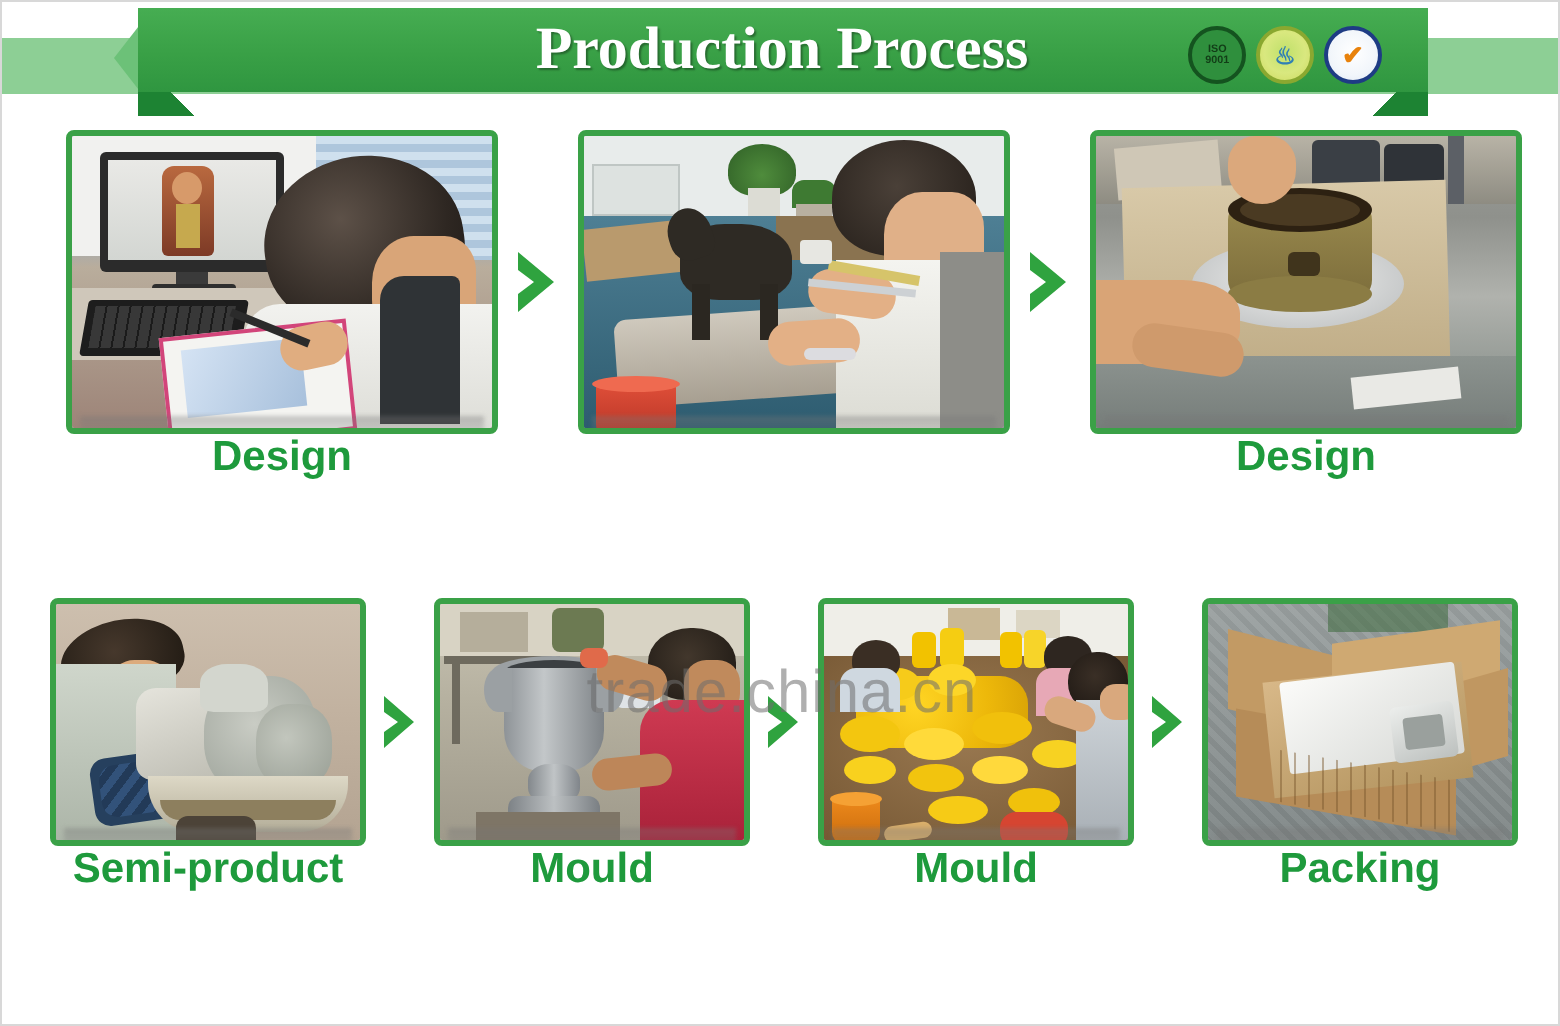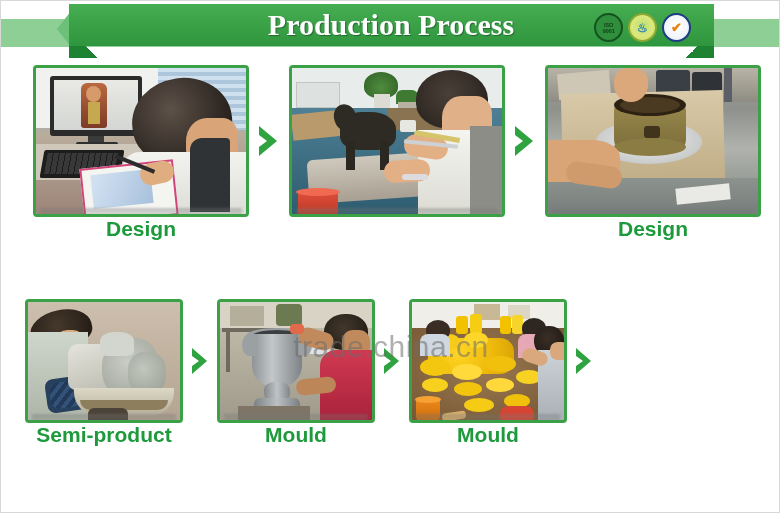--- a/index.html
+++ b/index.html
@@ -541,17 +541,41 @@
         </div>
         <div class="caption">Mould</div>
       </div>
 
       <div class="arrow" style="width:34px;height:124px;">
         <svg width="22" height="30" viewBox="0 0 22 30" aria-hidden="true">
           <path d="M3 2 L18 15 L3 28 L3 20 L10 15 L3 10 Z" fill="#2fa33f"></path>
         </svg>
       </div>
 
+      <div class="step">
+        <div class="photo-frame" style="width:158px;height:124px;">
+          <div class="scene">
+            <div class="b" style="inset:0;background:linear-gradient(180deg,#9aa0a0 0%,#8d9494 50%,#7f8686 100%);"></div>
+            <div class="b" style="left:0;top:0;width:158px;height:124px;background:repeating-linear-gradient(45deg,rgba(255,255,255,0.05) 0 3px,rgba(0,0,0,0.04) 3px 6px);"></div>
+            <div class="b" style="left:60px;top:0;width:60px;height:14px;background:#3e6b3e;opacity:.55;"></div>
+
+            <div class="b" style="left:10px;top:22px;width:76px;height:40px;background:#c29a64;transform:skewY(14deg);"></div>
+            <div class="b" style="left:62px;top:14px;width:84px;height:32px;background:#cfa972;transform:skewY(-8deg);"></div>
+            <div class="b" style="left:94px;top:40px;width:56px;height:44px;background:#c09761;transform:skewY(-16deg);"></div>
+            <div class="b" style="left:14px;top:62px;width:110px;height:44px;background:#b68c58;transform:skewY(10deg);"></div>
+
+            <div class="b" style="left:30px;top:34px;width:100px;height:58px;background:linear-gradient(160deg,#d8b888,#b3945f);transform:rotate(-6deg);"></div>
+
+            <div class="b" style="left:38px;top:34px;width:88px;height:46px;background:linear-gradient(150deg,#fbfbf9,#d7d9d6);transform:rotate(-7deg);border-radius:2px;"></div>
+            <div class="b" style="left:92px;top:50px;width:32px;height:28px;background:linear-gradient(160deg,#eceeec,#bcc0be);transform:rotate(-7deg);border-radius:3px;"></div>
+            <div class="b" style="left:98px;top:56px;width:20px;height:16px;background:#9aa09d;transform:rotate(-7deg);border-radius:2px;"></div>
+
+            <div class="b" style="left:30px;top:80px;width:92px;height:26px;background:repeating-linear-gradient(90deg,#b0865200 0 6px,rgba(120,86,44,.45) 6px 7px);transform:skewY(10deg);"></div>
+          </div>
+          <div class="photo-shadow"></div>
+        </div>
+        <div class="caption">Packing</div>
+      </div>
     </div>
 
     <div class="watermark">trade.china.cn</div>
   </div>
 </div>
 
 </body></html>

